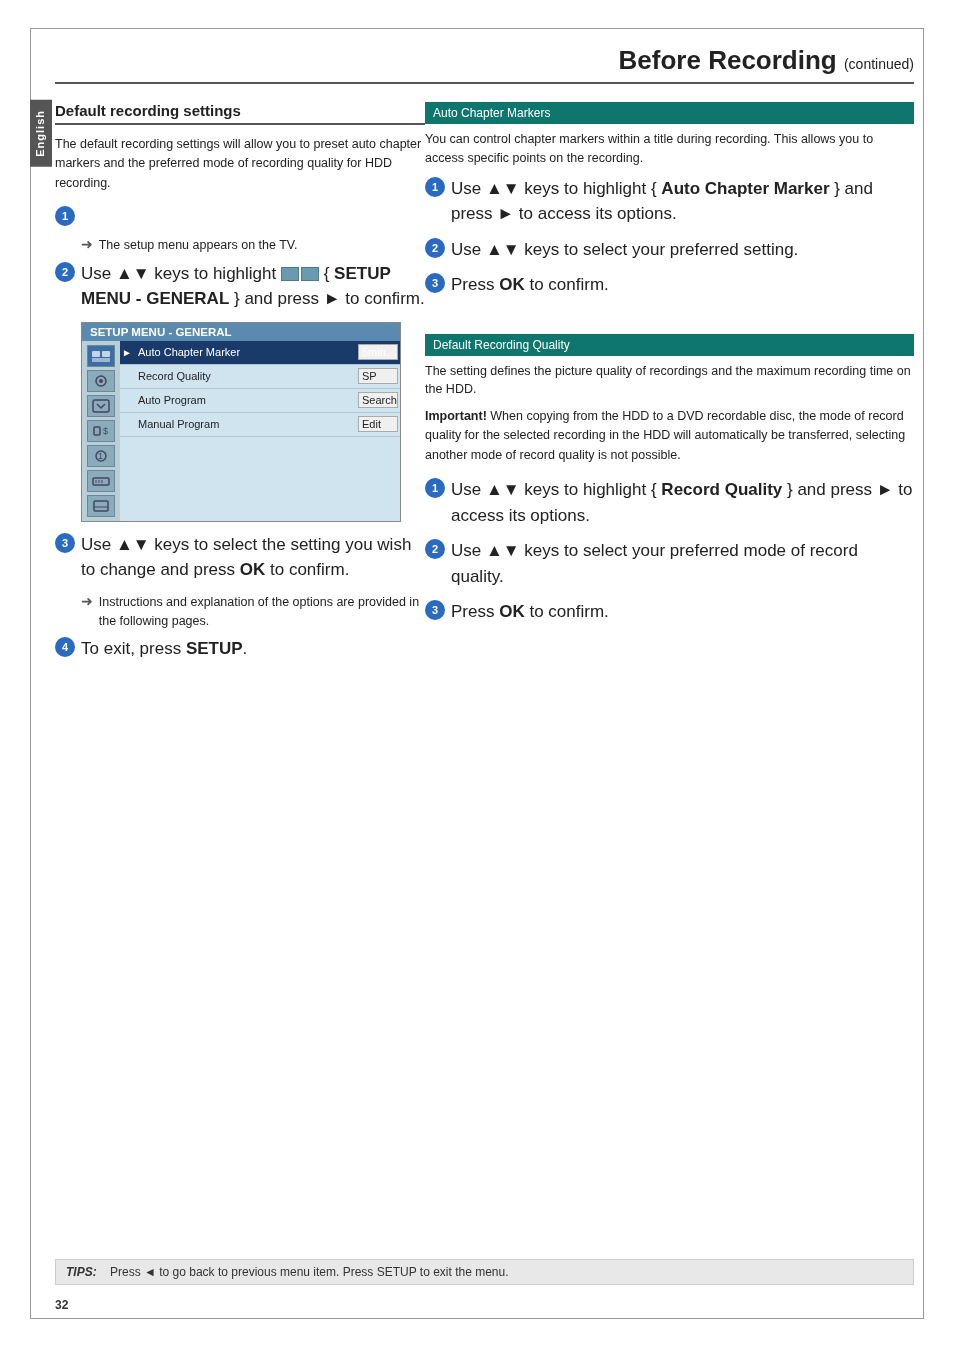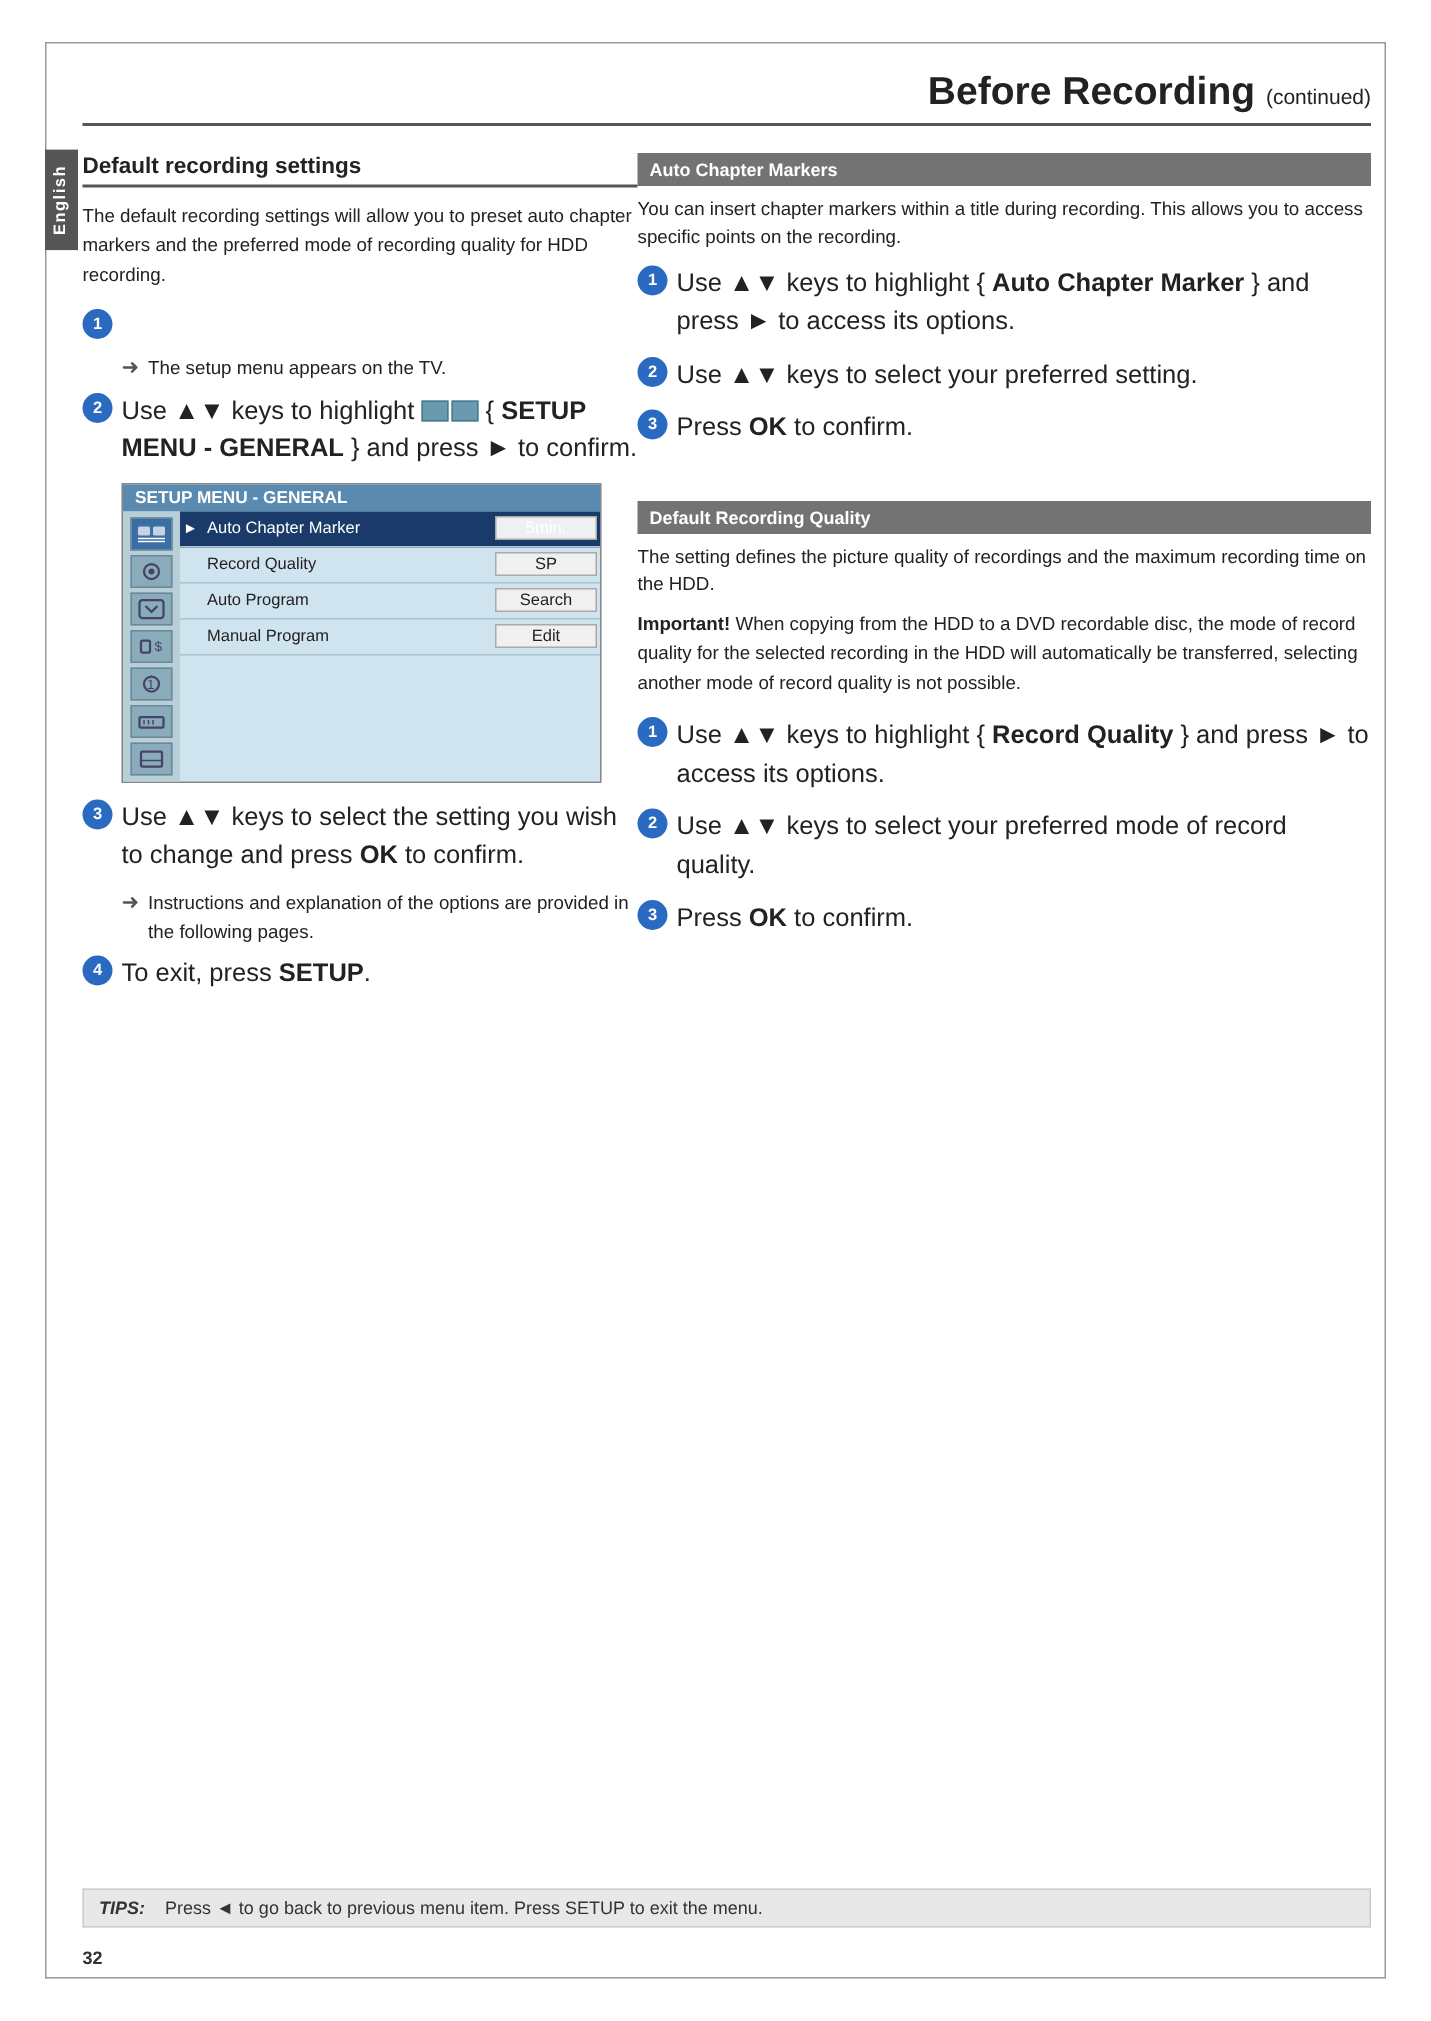--- a/index.html
+++ b/index.html
@@ -83,24 +83,24 @@
       border-bottom: 2px solid #555;
       padding-bottom: 4px;
       margin-bottom: 10px;
     }
 
     
     .info-box {
       margin-bottom: 16px;
     }
     .info-box-header {
-      background: #737373;
+      background: #0f766e;
       color: white;
       font-size: 12px;
-      font-weight: bold;
+      font-weight: normal;
       padding: 4px 8px;
       margin-bottom: 6px;
     }
     .info-box-body {
       font-size: 12.5px;
       line-height: 1.5;
       color: #222;
       margin-bottom: 8px;
     }
 
@@ -223,26 +223,26 @@
       font-size: 10px;
       color: white;
       text-align: center;
     }
     .menu-row-label {
       flex: 1;
       font-size: 11px;
       padding: 2px 4px;
     }
     .menu-row-value {
-      width: 68px;
+      width: 40px;
       background: #f0f0f0;
       border: 1px solid #aaa;
       margin: 2px;
       font-size: 11px;
-      text-align: center;
+      text-align: left;
       padding: 1px 3px;
     }
 
     
     .tips-box {
       position: absolute;
       bottom: 62px;
       left: 55px;
       right: 40px;
       background: #e8e8e8;
@@ -413,21 +413,21 @@
           To exit, press <strong>SETUP</strong>.
         </div>
       </div>
 
     </div>
 
     <div class="right-col">
 
       <div class="info-box">
         <div class="info-box-header">Auto Chapter Markers</div>
-        <div class="info-box-body">You can insert chapter markers within a title during recording. This allows you to access specific points on the recording.</div>
+        <div class="info-box-body">You can control chapter markers within a title during recording. This allows you to access specific points on the recording.</div>
 
         <div class="step">
           <span class="step-num">1</span>
           <div class="step-text">
             Use ▲▼ keys to highlight { <strong>Auto Chapter Marker</strong> } and press ► to access its options.
           </div>
         </div>
 
         <div class="step">
           <span class="step-num">2</span>

